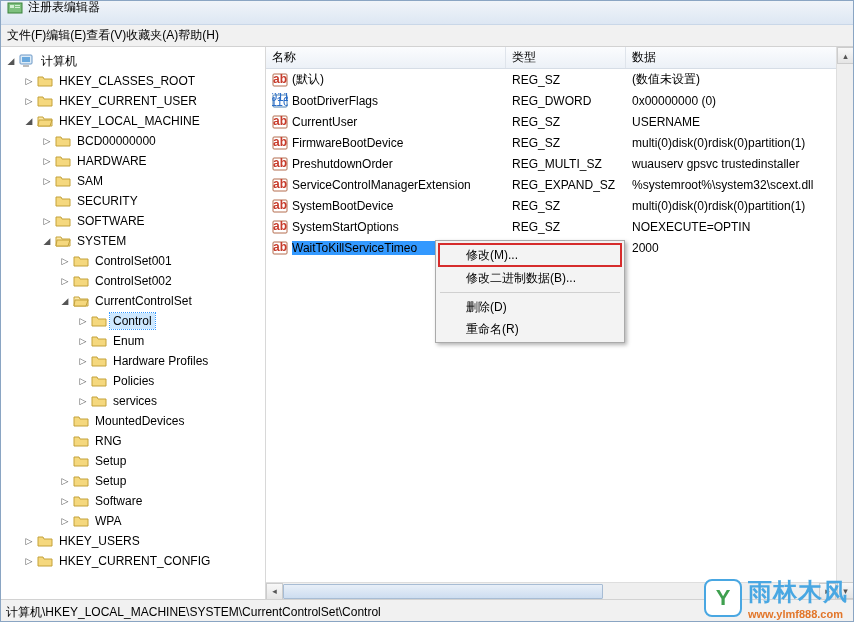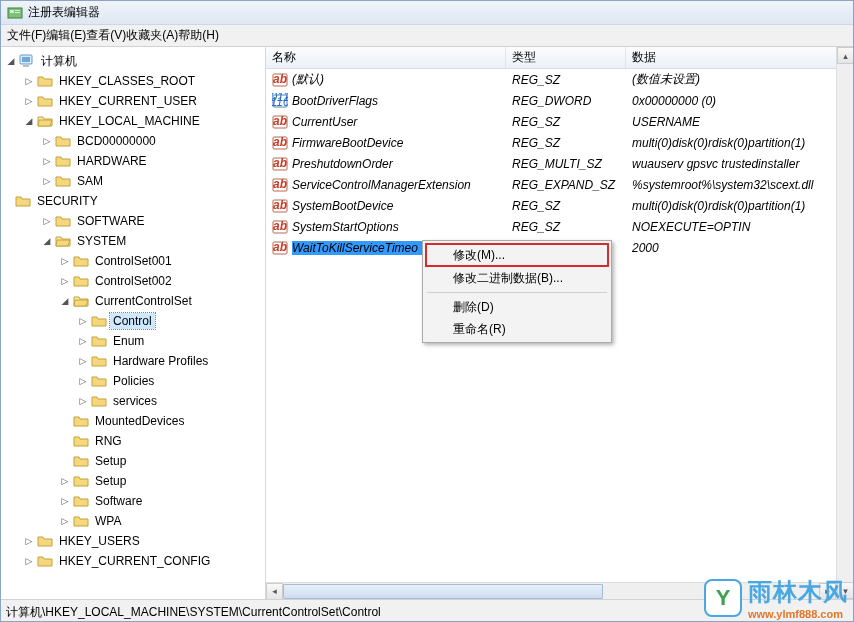--- a/index.html
+++ b/index.html
@@ -1,38 +1,38 @@
 <!DOCTYPE html>
 <html><head>
 <meta charset="utf-8">
 <style>
 * { box-sizing: border-box; margin: 0; padding: 0; font-family: "Microsoft YaHei", "Segoe UI", Tahoma, sans-serif; font-size: 12px; }
 body { width: 854px; height: 622px; background: #fff; overflow: hidden; position: relative; }
 .window { width: 100%; height: 100%; display: flex; flex-direction: column; border: 1px solid #8aa5c3; }
-.titlebar { height: 24px; background: linear-gradient(#f0f4f9, #dde7f3); display: flex; align-items: center; padding: 8px 6px; border-bottom: 1px solid #c9d7e8; }
+.titlebar { height: 24px; background: linear-gradient(#f0f4f9, #dde7f3); display: flex; align-items: flex-end; padding: 8px 6px; border-bottom: 1px solid #c9d7e8; }
 .titlebar .icon { width: 16px; height: 16px; margin-right: 5px; }
 .menubar { height: 22px; background: #f1f1f1; display: flex; align-items: center; padding: 0 6px; border-bottom: 1px solid #d2d2d2; gap: 0; }
 .menubar span { cursor: default; }
 .content { flex: 1; display: flex; overflow: hidden; position: relative; }
 .tree-pane { width: 265px; background: #fff; overflow: auto; border-right: 1px solid #d8d8d8; padding-top: 4px; }
 .tree ul { list-style: none; }
 .tree li { white-space: nowrap; }
 .row { display: flex; align-items: center; height: 20px; padding-right: 6px; }
 .exp { width: 12px; height: 12px; display: inline-flex; align-items: center; justify-content: center; font-size: 9px; color: #555; margin-right: 2px; cursor: default; }
 .exp.empty { visibility: hidden; }
 .icn { width: 16px; height: 16px; margin-right: 3px; display: inline-flex; align-items: center; justify-content: center; flex-shrink:0;}
 .label { padding: 1px 3px; }
 .label.sel { background: #cde8ff; outline: 1px dotted #3399ff; }
 .list-pane { flex: 1; display: flex; flex-direction: column; position: relative; }
 .list-header { display: flex; background: linear-gradient(#fbfcfe, #ecf1f7); border-bottom: 1px solid #d6dde6; height: 22px; align-items: center; }
 .list-header .col { padding: 0 6px; border-right: 1px solid #dfe4eb; height: 100%; display: flex; align-items: center; }
 .col-name { width: 240px; }
 .col-type { width: 120px; }
 .col-data { flex: 1; }
-.list-body { flex: 1; overflow: auto; position: relative; font-style: italic; }
+.list-body { flex: 1; overflow: auto; position: relative; }
 .list-row { display: flex; height: 21px; align-items: center; padding: 0 2px; }
 .list-row .vicn { width: 16px; height: 16px; margin: 0 4px; flex-shrink: 0; }
 .list-row .vname { width: 214px; padding-right: 4px; overflow: hidden; }
 .list-row .vtype { width: 120px; padding: 0 6px; }
 .list-row .vdata { flex: 1; padding: 0 6px; overflow:hidden; white-space:nowrap;}
 .list-row.sel .vname { background: #3399ff; color: #000000; }
 .statusbar { height: 22px; background: #f1f1f1; border-top: 1px solid #d2d2d2; display: flex; align-items: flex-end; padding: 0 5px; }
 .context-menu { position: absolute; background: #f3f3f3; border: 1px solid #aaa; box-shadow: 2px 2px 4px rgba(0,0,0,.3); width: 190px; z-index: 50; padding: 2px; }
 .ctx-item { height: 22px; display: flex; align-items: center; padding: 0 12px 0 28px; }
 .ctx-item.hl { border: 2px solid #d62c2c; height: 24px; padding: 0 10px 0 26px; }
@@ -150,21 +150,21 @@
                         <span class="exp">▷</span>
                         <span class="icn">
                           <svg width="16" height="14">
                             <path d="M1 3h5l1 2h8v7H1z" fill="#f5d87e" stroke="#c4a23b"></path>
                           </svg>
                         </span>
                         <span class="label">SAM</span>
                       </div>
                     </li>
                   <li>
-                      <div class="row" style="">
+                      <div class="row" style="padding-left:40px">
                         <span class="exp empty"></span>
                         <span class="icn">
                           <svg width="16" height="14">
                             <path d="M1 3h5l1 2h8v7H1z" fill="#f5d87e" stroke="#c4a23b"></path>
                           </svg>
                         </span>
                         <span class="label">SECURITY</span>
                       </div>
                     </li>
                   <li>
@@ -492,21 +492,21 @@
         <div class="scroll-btn">◂</div>
         <div class="thumb" style="width:320px;margin-left:0"></div>
         <div style="flex:1"></div>
         <div class="scroll-btn">▸</div>
       </div>
       <div class="scrollbar-v">
         <div class="scroll-btn" style="position:absolute;top:0">▴</div>
         <div class="scroll-btn" style="position:absolute;bottom:0">▾</div>
       </div>
 
-      <div class="context-menu" style="left:156px;top:193px">
+      <div class="context-menu" style="left:169px;top:193px">
         <div class="ctx-item hl">修改(M)...</div>
         <div class="ctx-item">修改二进制数据(B)...</div>
         <div class="ctx-sep"></div>
         <div class="ctx-item">删除(D)</div>
         <div class="ctx-item">重命名(R)</div>
       </div>
     </div>
   </div>
 
   <div class="statusbar">

